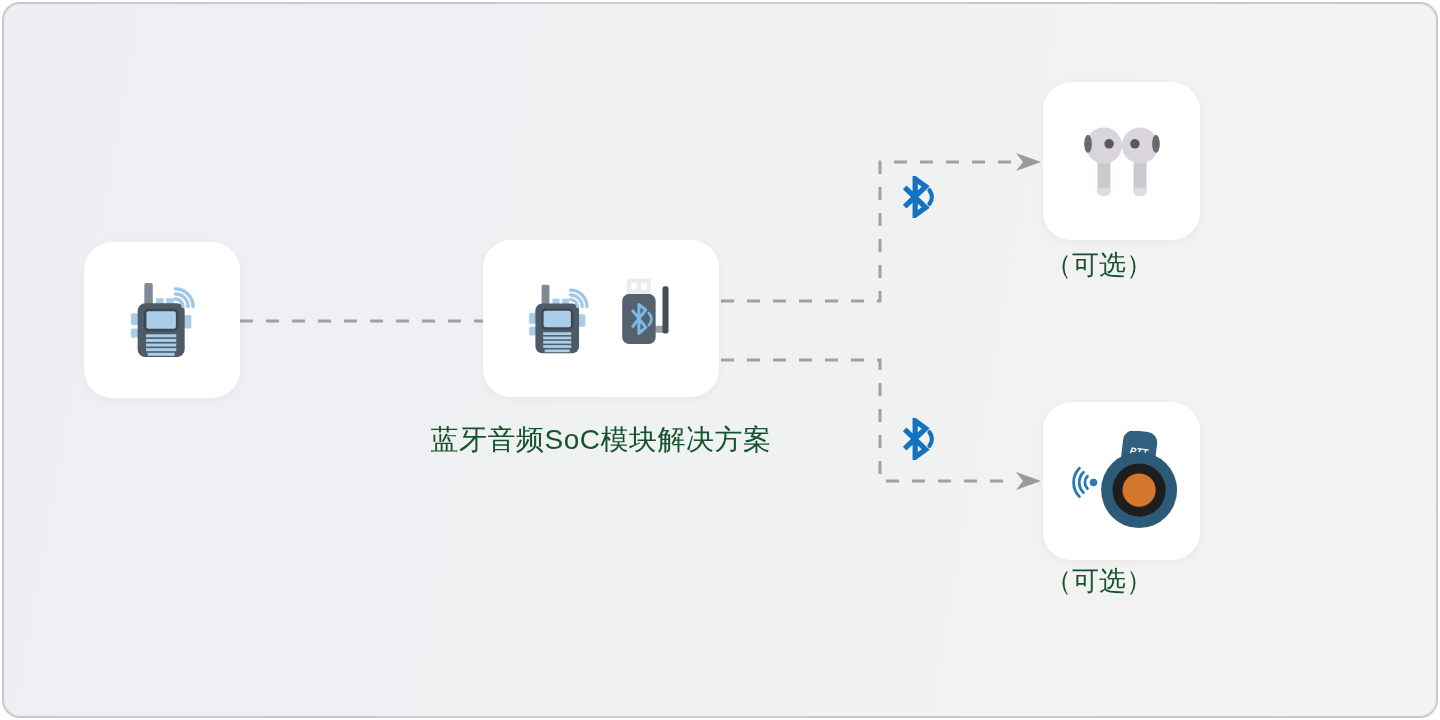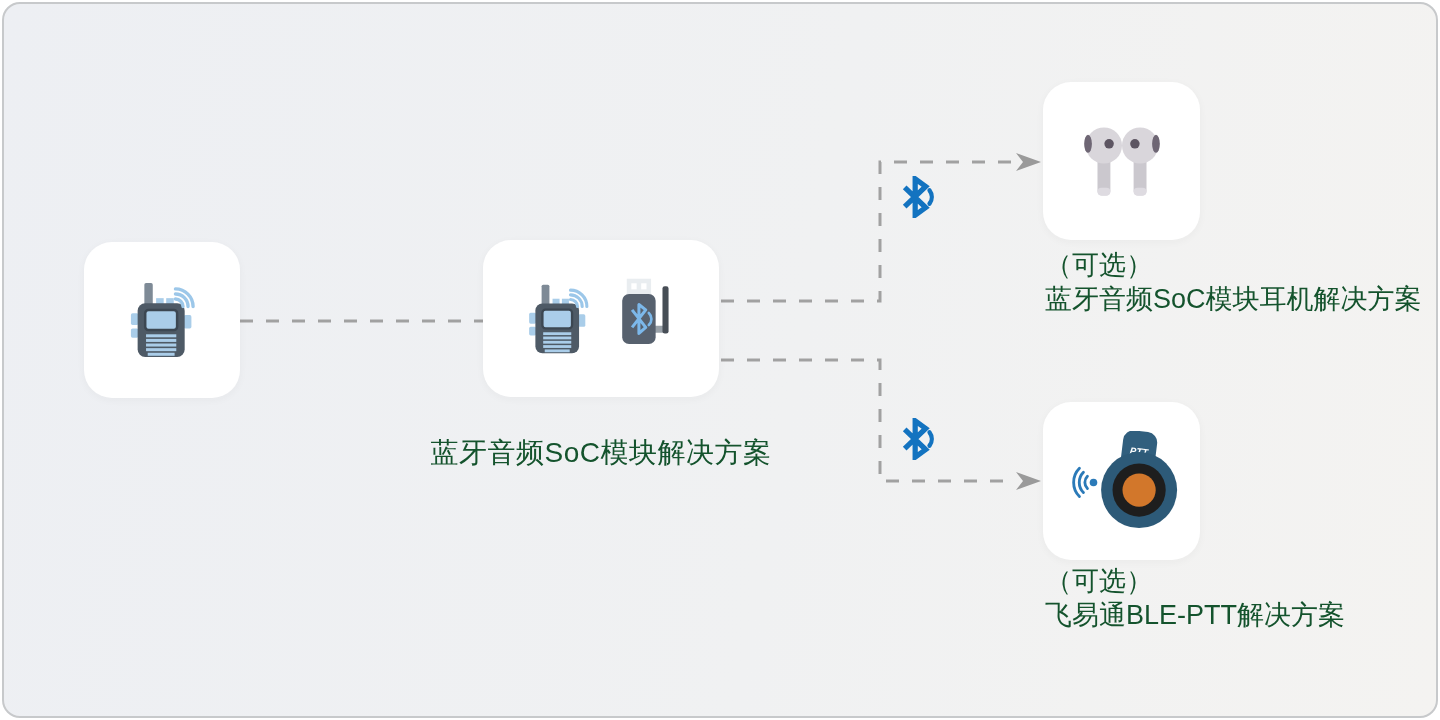--- a/index.html
+++ b/index.html
@@ -18,21 +18,21 @@
     box-shadow:0 2px 8px rgba(40,50,60,0.04);
   }
   .node-left{left:84px;top:242px;width:156px;height:156px;}
   .node-mid{left:483px;top:240px;width:236px;height:157px;gap:10px;}
   .node-tr{left:1043px;top:82px;width:157px;height:158px;}
   .node-br{left:1043px;top:402px;width:157px;height:158px;}
   .bt-badge{position:absolute;z-index:3;}
   .bt-badge.top{left:898px;top:176px;}
   .bt-badge.bottom{left:898px;top:418px;}
   .label{position:absolute;z-index:3;color:#14532d;font-weight:500;}
-  .label-mid{left:601px;top:434px;transform:translateX(-50%);font-size:28px;white-space:nowrap;letter-spacing:0.5px;}
+  .label-mid{left:601px;top:421px;transform:translateX(-50%);font-size:28px;white-space:nowrap;letter-spacing:0.5px;}
   .label-tr{left:1045px;top:248px;font-size:27px;line-height:34px;}
   .label-br{left:1045px;top:564px;font-size:27px;line-height:34px;}
   .label div{white-space:nowrap;}
 </style>
 </head>
 <body>
 
 <div class="stage">
   <div class="panel"></div>
 
@@ -151,20 +151,18 @@
   </svg>
   <svg class="bt-badge bottom" width="42" height="42" viewBox="0 0 44 44">
     <path d="M 7 32 L 29 11 L 18 3 L 18 41 L 29 33 L 7 12" fill="none" stroke="#1373c0" stroke-width="5.5"></path>
     <path d="M 33 15 A 11.5 11.5 0 0 1 33 29" fill="none" stroke="#1373c0" stroke-width="4.5" stroke-linecap="round"></path>
   </svg>
 
   <div class="label label-mid">蓝牙音频SoC模块解决方案</div>
 
   <div class="label label-tr">
     <div>（可选）</div>
-    <div>蓝牙音频SoC模块耳机解决方案</div>
   </div>
 
   <div class="label label-br">
     <div>（可选）</div>
-    <div>飞易通BLE-PTT解决方案</div>
   </div>
 </div>
 
 </body></html>

